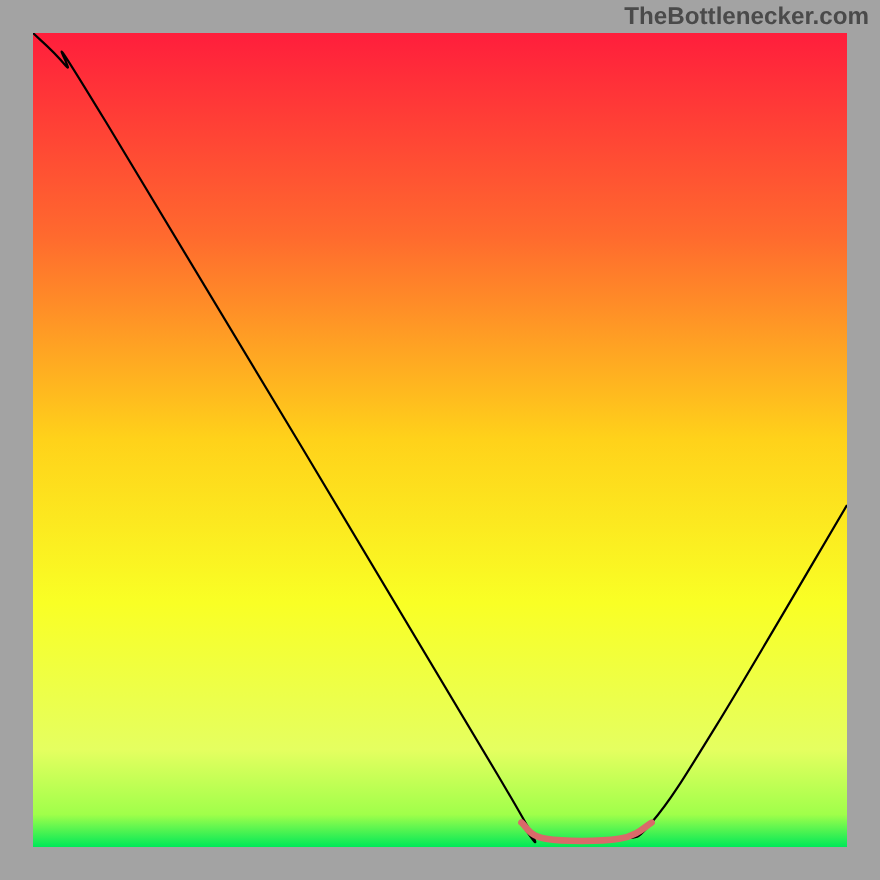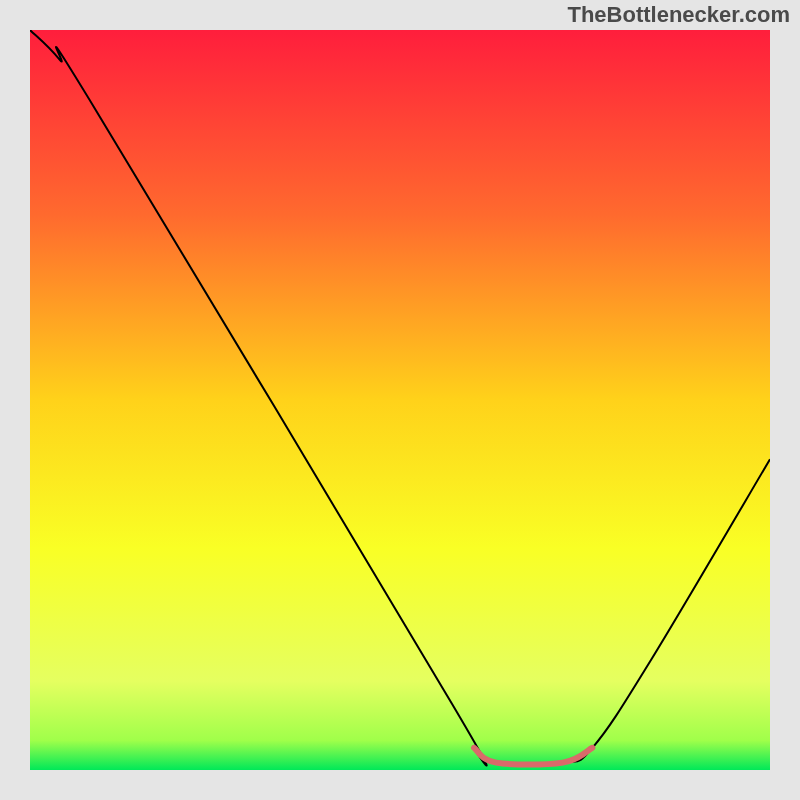--- a/index.html
+++ b/index.html
@@ -8,21 +8,21 @@
     background: #000;
     width: 800px;
     height: 800px;
     overflow: hidden;
     font-family: Arial, Helvetica, sans-serif;
   }
   .frame {
     position: relative;
     width: 800px;
     height: 800px;
-    background: #e5e5e5;
+    background: #a3a3a3;
   }
   .watermark {
     position: absolute;
     top: 2px;
     right: 10px;
     color: #4a4a4a;
     font-size: 22px;
     font-weight: bold;
     z-index: 10;
   }

